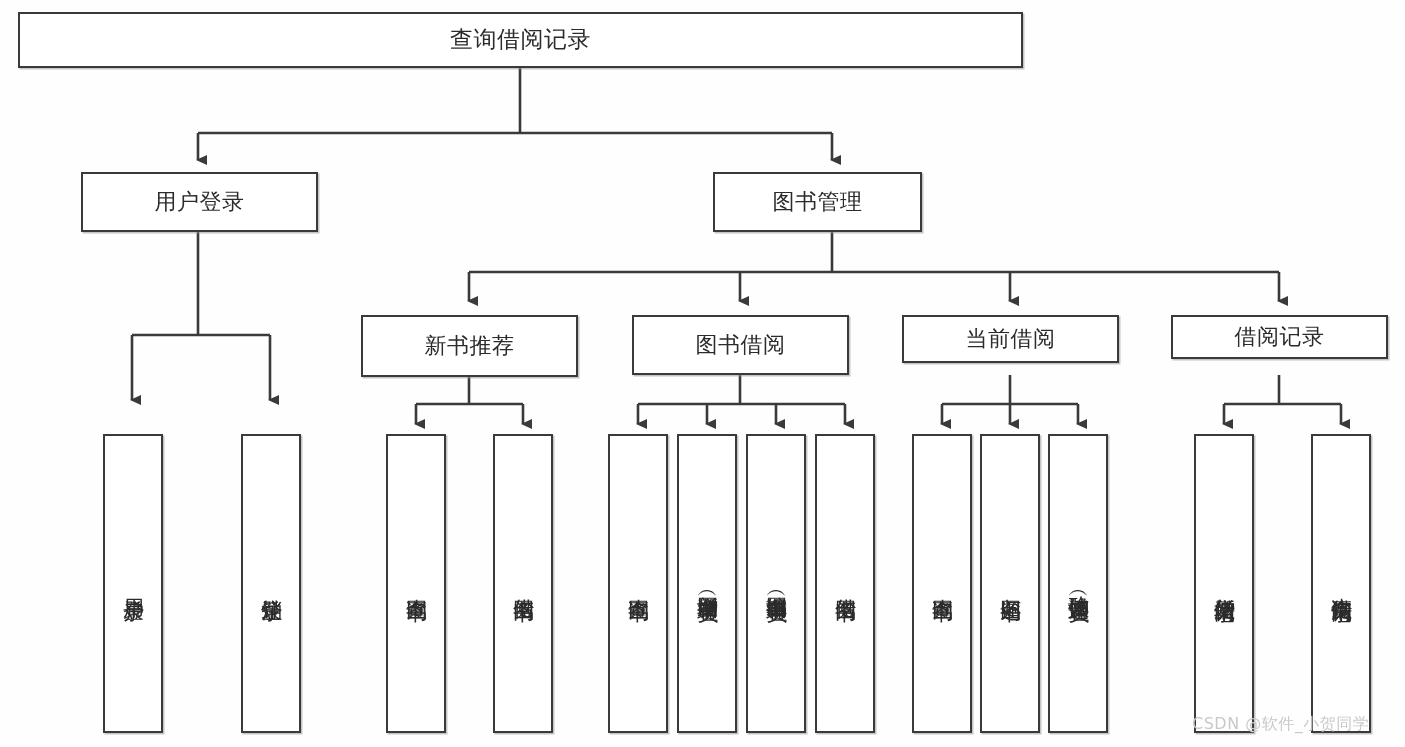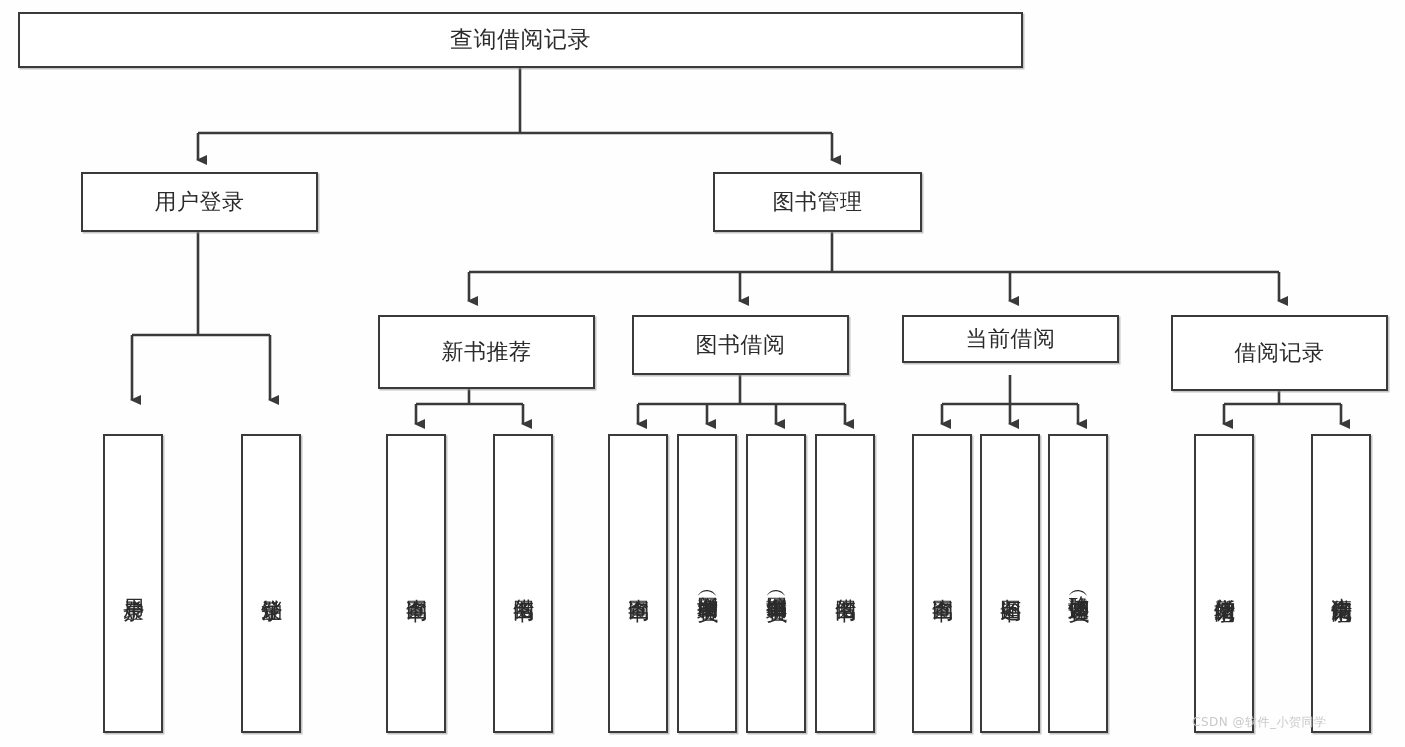--- a/index.html
+++ b/index.html
@@ -61,21 +61,21 @@
     text-orientation: upright;
     font-size: 21px;
     line-height: 1.02;
     letter-spacing: 1px;
     max-height: 260px;
     white-space: nowrap;
   }
   .watermark {
     position: absolute;
     color: #c9c9c9;
-    font-size: 12px;
+    font-size: 16px;
     white-space: nowrap;
     letter-spacing: 0.5px;
     font-family: "DejaVu Sans", "Liberation Sans", sans-serif;
   }
 </style>
 </head>
 <body>
 
 <div id="canvas">
 
@@ -133,30 +133,30 @@
     <span class="lbl">查询借阅记录</span>
   </div>
 
   <div class="node h" style="left:81px; top:172px; width:237px; height:60px;">
     <span class="lbl">用户登录</span>
   </div>
   <div class="node h" style="left:713px; top:172px; width:209px; height:60px;">
     <span class="lbl">图书管理</span>
   </div>
 
-  <div class="node h" style="left:361px; top:315px; width:217px; height:74px;margin-left:17px;">
+  <div class="node h" style="left:361px; top:315px; width:217px; height:62px;">
     <span class="lbl">新书推荐</span>
   </div>
   <div class="node h" style="left:632px; top:315px; width:217px; height:60px;">
     <span class="lbl">图书借阅</span>
   </div>
   <div class="node h" style="left:902px; top:315px; width:217px; height:48px;">
     <span class="lbl">当前借阅</span>
   </div>
-  <div class="node h" style="left:1171px; top:315px; width:217px; height:76px;">
+  <div class="node h" style="left:1171px; top:315px; width:217px; height:44px;">
     <span class="lbl">借阅记录</span>
   </div>
 
   <div class="node v" style="left:103px; top:434px; width:60px; height:299px;">
     <span class="lbl">用户登录</span>
   </div>
   <div class="node v" style="left:241px; top:434px; width:60px; height:299px;">
     <span class="lbl">注销登录</span>
   </div>
 

